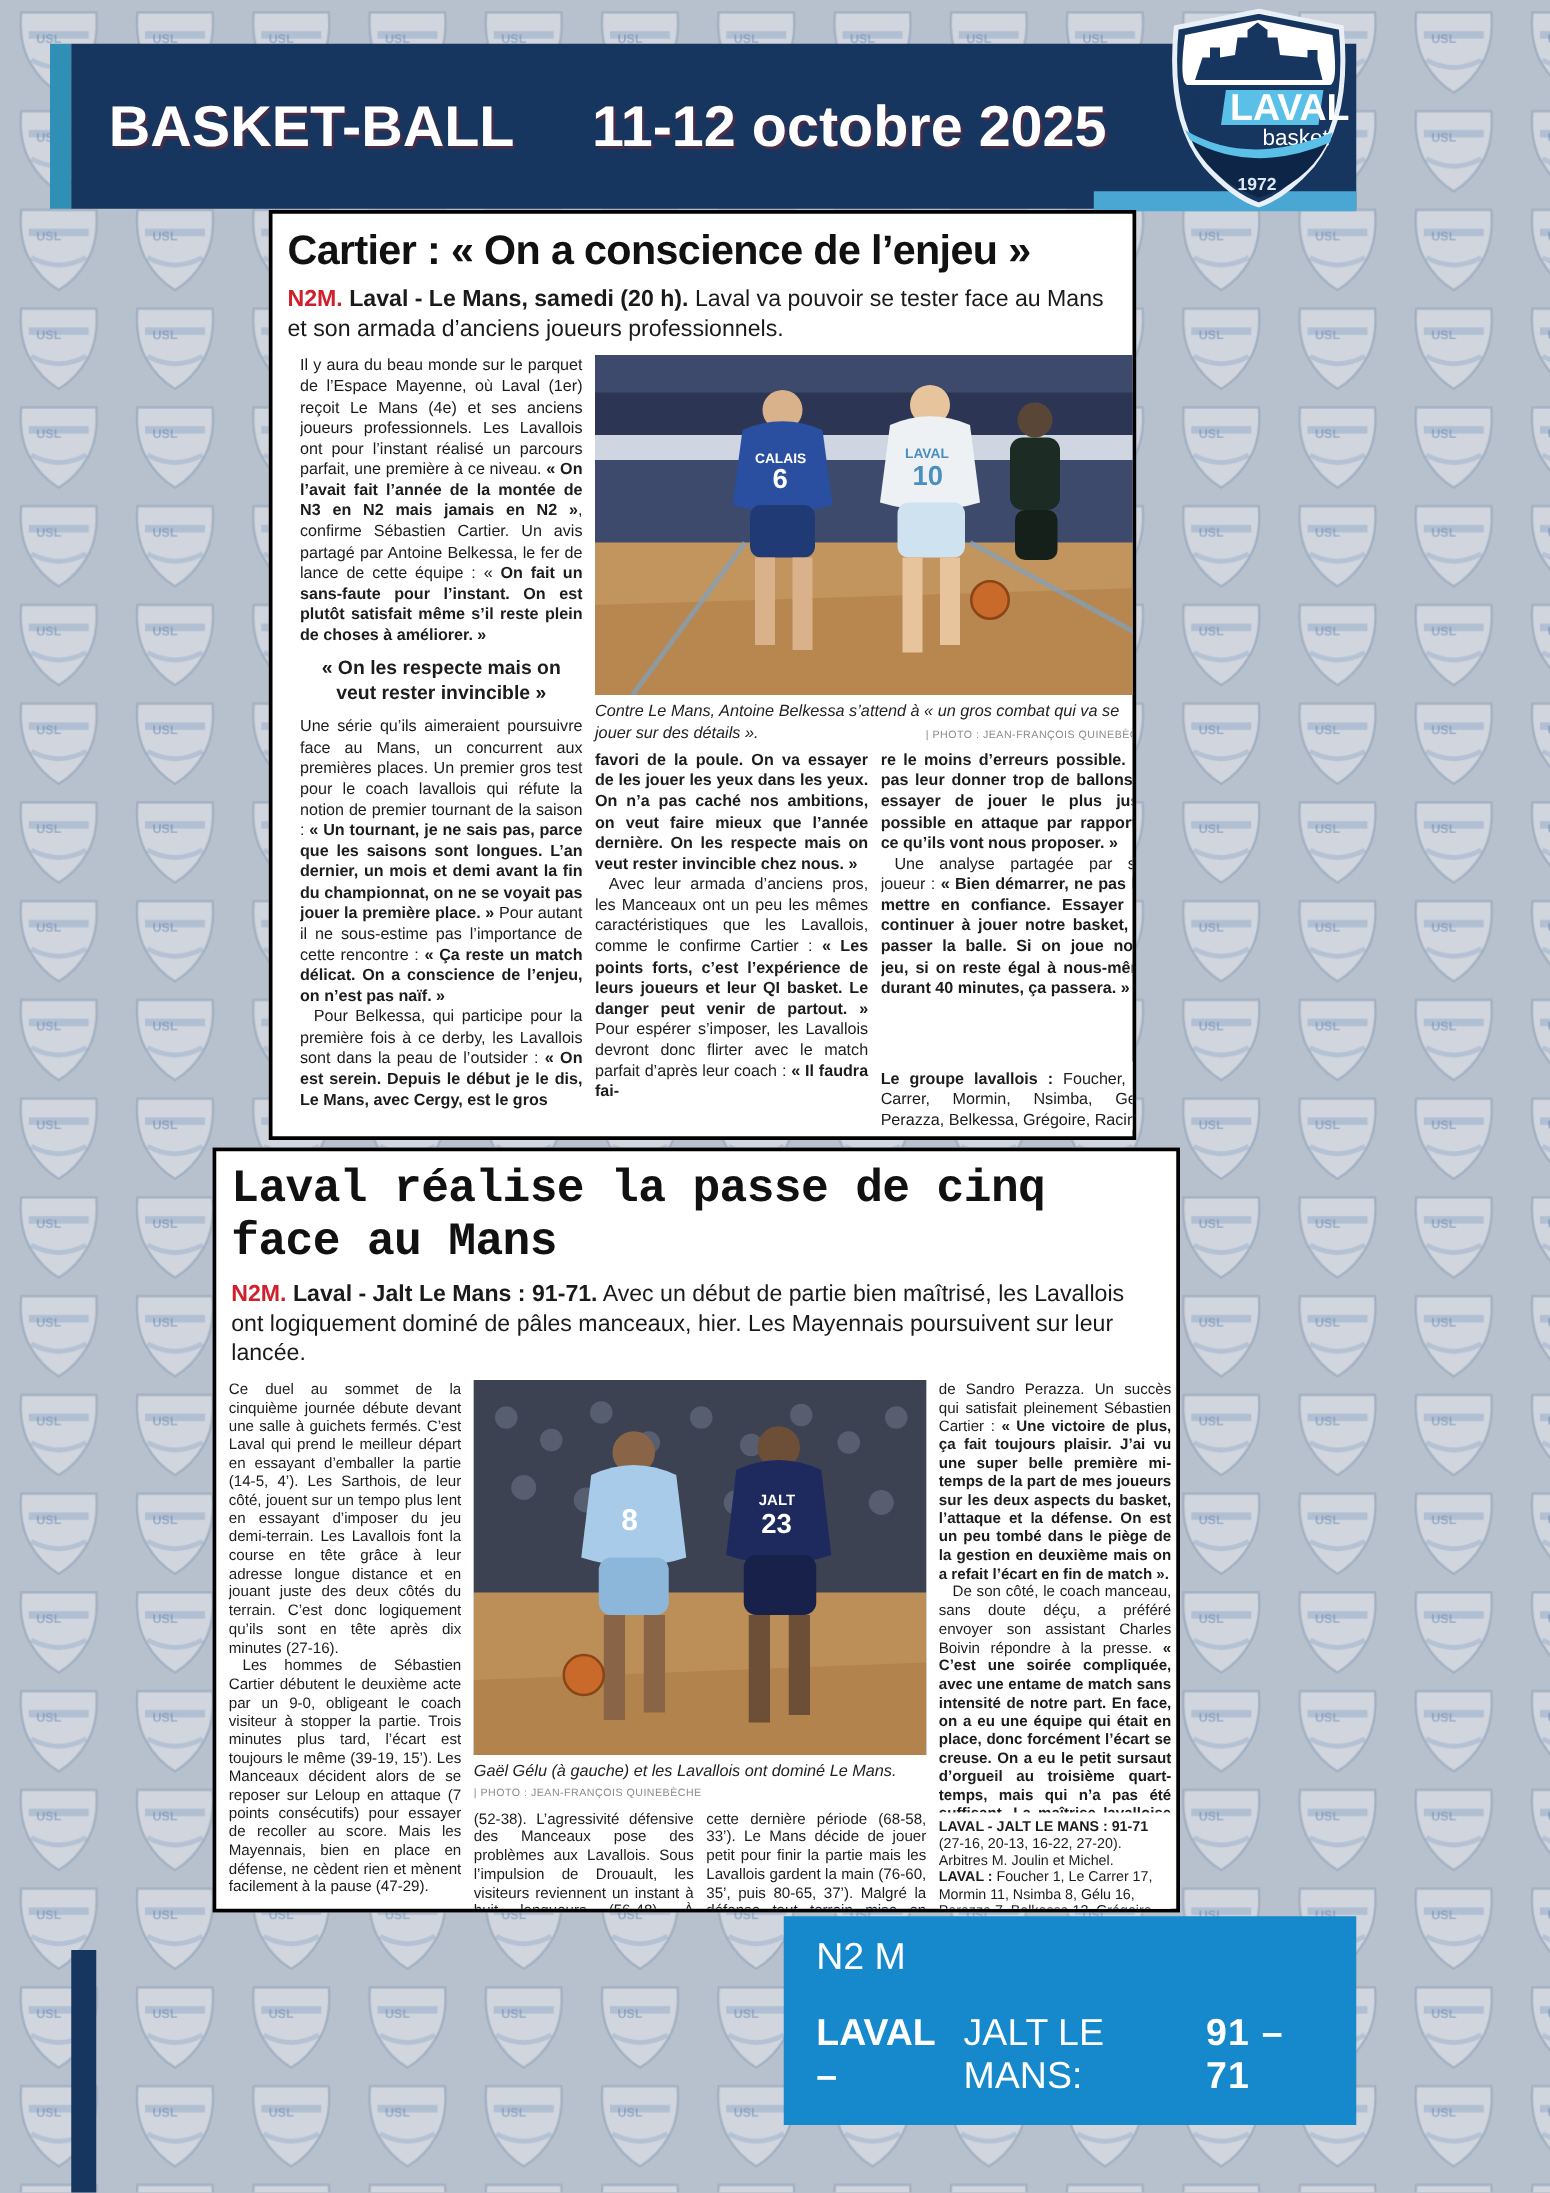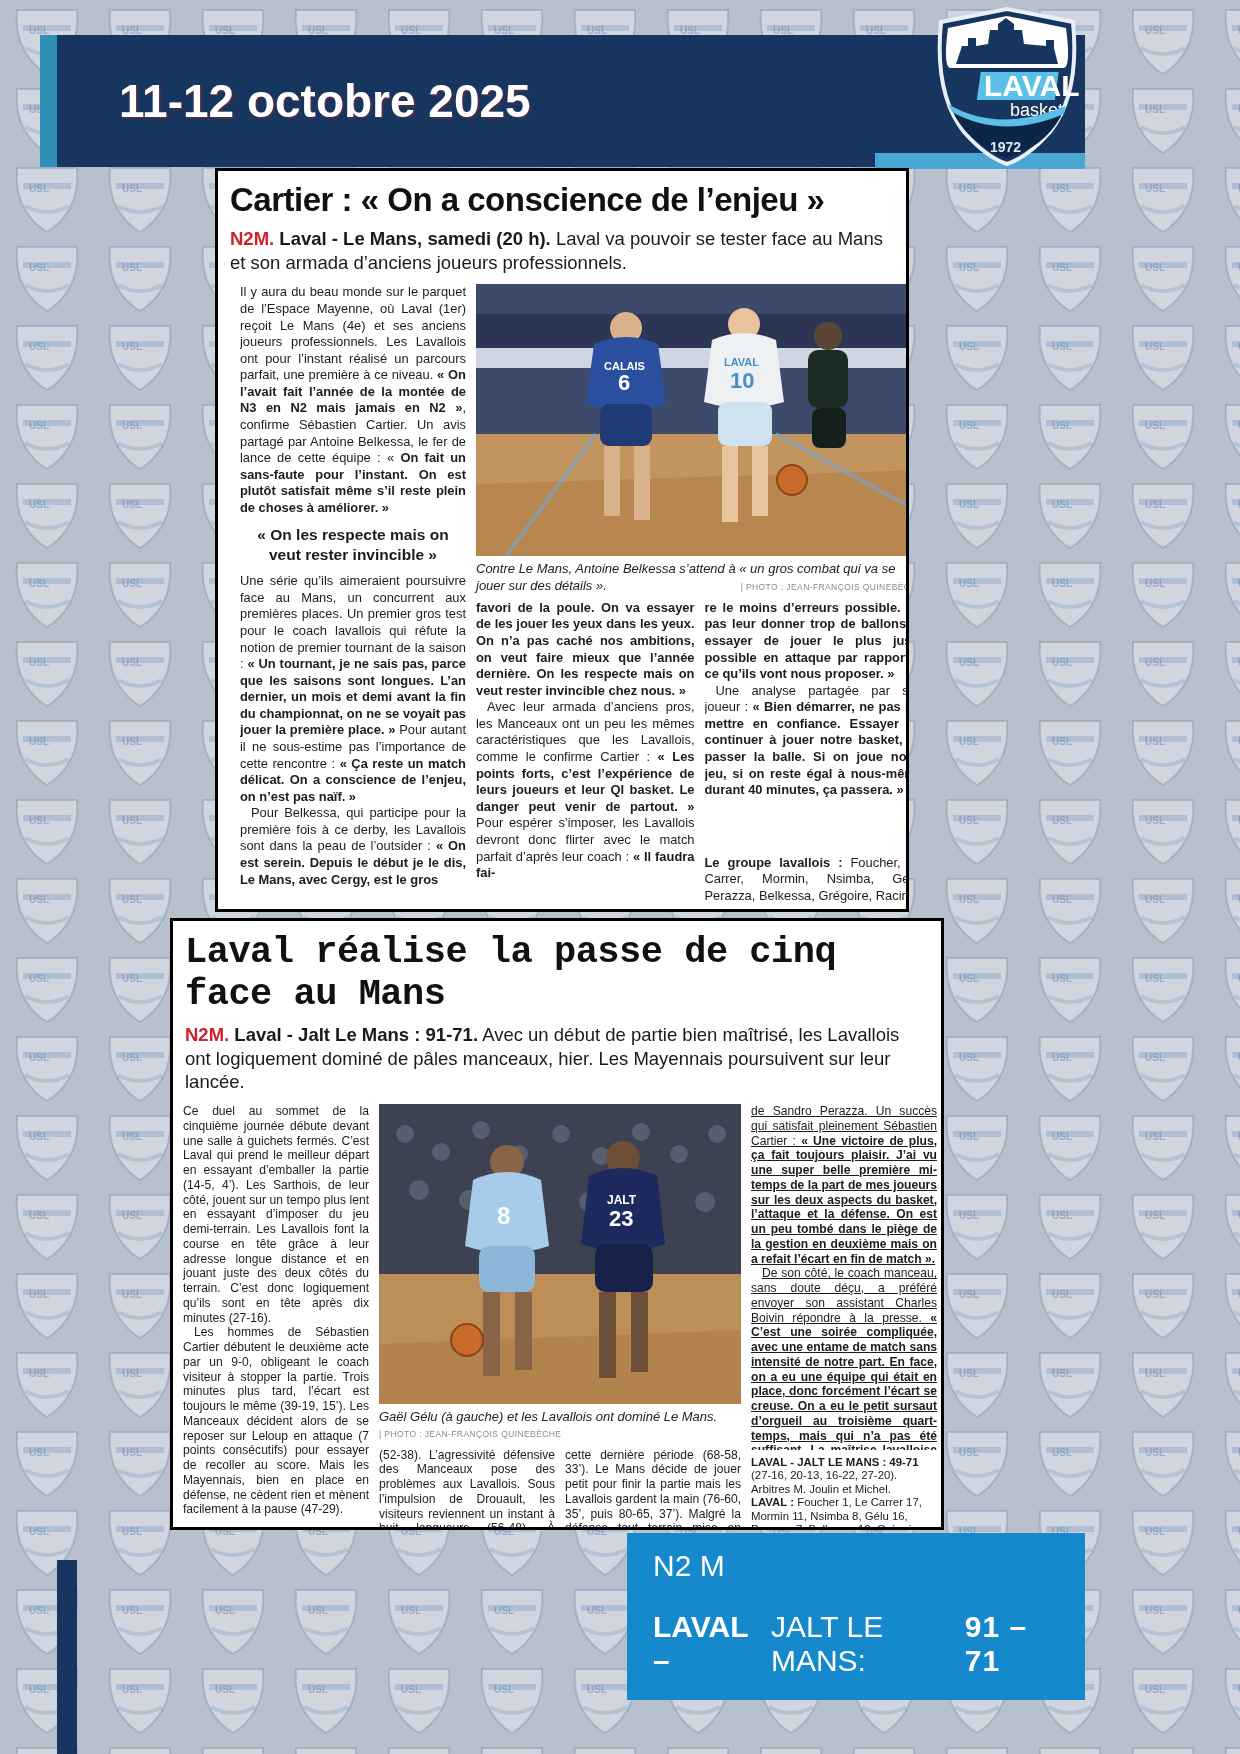--- a/index.html
+++ b/index.html
@@ -46,21 +46,21 @@
   #article1 .body-col { font-size:12.9px; line-height:1.285; }
   #article2 .body-col { font-size:12.1px; line-height:1.22; }
   .body-col p { margin:0; }
   .body-col p.ind { text-indent:11px; }
   .subhead { font-weight:700; text-align:center; font-size:15.5px; line-height:1.25; padding:9px 4px; text-indent:0 !important; }
 
   #article1 .col-1 { width:226px; flex:none;margin-left:12px; }
   #article1 .col-mid { width:447px; flex:none; display:flex; flex-direction:column; }
   #article2 .col-1 { width:186px; flex:none; }
   #article2 .col-mid { width:362px; flex:none; display:flex; flex-direction:column; }
-  #article2 .col-4 { width:186px; flex:none;text-decoration:underline; }
+  #article2 .col-4 { width:186px; flex:none; }
 
   .photo-frame { width:100%; overflow:hidden; flex:none; background:#45516c; }
   .caption { font-style:italic; font-size:13px; line-height:1.25; color:#222; margin:5px 0 6px 0; position:relative; }
   .credit { font-style:normal; font-size:8.5px; color:#8a8a8a; letter-spacing:.4px; white-space:nowrap; }
   .caption .credit.abs { position:absolute; right:0; bottom:1px; }
   .mid-cols { display:flex; gap:10px; flex:1; overflow:hidden; }
   .mid-cols .body-col { flex:1; }
 
   .groupe-bottom { position:absolute; left:0; right:0; bottom:0; background:#fff; padding-top:6px; }
   .boxscore { position:absolute; left:0; right:0; bottom:0; background:#fff; font-size:11.4px; line-height:1.18;
@@ -92,20 +92,21 @@
         <path d="M12,44 q22,12 44,0" stroke="rgba(120,150,190,0.3)" stroke-width="4" fill="none"></path>
       </g>
     </pattern>
   </defs>
   <rect x="0" y="0" width="1240" height="1754" fill="url(#logoTile)"></rect>
 </svg>
 
 <div class="banner-wrap">
   <div class="banner-left-strip"></div>
   <div class="banner">
+    <span class="banner-title">BASKET-BALL</span>
     <span class="banner-date">11-12 octobre 2025</span>
     <div class="banner-cyan-under"></div>
   </div>
 </div>
 
 <svg class="club-logo" viewBox="0 0 158 160">
   <path d="M79,3 L145,16 Q152,88 122,126 Q100,151 79,158 Q58,151 36,126 Q6,88 13,16 Z" fill="#16355f" stroke="#e9eff6" stroke-width="4"></path>
   <path d="M79,10 L138,22 Q143,60 136,62 L22,62 Q15,60 20,22 Z" fill="#ffffff"></path>
   <path d="M28,58 L34,40 40,40 40,32 48,32 48,40 60,38 62,24 70,24 70,18 78,12 86,18 86,24 94,24 96,38 118,40 118,34 126,34 126,42 130,58 Z" fill="#16355f"></path>
   <text x="24" y="92" font-family="Liberation Sans, sans-serif" font-size="34" font-weight="800" fill="#16355f">US</text>
@@ -262,21 +263,21 @@
         <div class="body-col">
           <p><span>cette dernière période (68-58, 33’). Le Mans décide de jouer petit pour finir la partie mais les Lavallois gardent la main (76-60, 35’, puis 80-65, 37’). Malgré la défense tout terrain mise en place par les visiteurs, Laval se dirige tranquillement vers un cinquième succès en s’imposant 91-71, sur un dernier panier à trois points</span></p>
         </div>
       </div>
     </div>
 
     <div class="body-col col-4">
       <p><span>de Sandro Perazza. Un succès qui satisfait pleinement Sébastien Cartier : </span><span class="seg-b">« Une victoire de plus, ça fait toujours plaisir. J’ai vu une super belle première mi-temps de la part de mes joueurs sur les deux aspects du basket, l’attaque et la défense. On est un peu tombé dans le piège de la gestion en deuxième mais on a refait l’écart en fin de match ».</span></p>
       <p class="ind"><span>De son côté, le coach manceau, sans doute déçu, a préféré envoyer son assistant Charles Boivin répondre à la presse. </span><span class="seg-b">« C’est une soirée compliquée, avec une entame de match sans intensité de notre part. En face, on a eu une équipe qui était en place, donc forcément l’écart se creuse. On a eu le petit sursaut d’orgueil au troisième quart-temps, mais qui n’a pas été suffisant. La maîtrise lavalloise était bonne. »</span></p>
       <div class="boxscore">
-        <div class="bs-title">LAVAL - JALT LE MANS : 49-71</div>
+        <div class="bs-title">LAVAL - JALT LE MANS : 91-71</div>
         <div>(27-16, 20-13, 16-22, 27-20).</div>
         <div>Arbitres M. Joulin et Michel.</div>
         <div><span class="bs-lbl">LAVAL :</span><span> Foucher 1, Le Carrer 17, Mormin 11, Nsimba 8, Gélu 16, Perazza 7, Belkessa 12, Grégoire 10, Racine 9.</span></div>
         <div><span class="bs-lbl">LE MANS :</span><span> Niktash 7, Drouault 13, Leloup 22, Waldron, Anastasia 2, Dansoko, Pierard 7, Podolsky 8, Foucault 8, Mendy 4.</span></div>
       </div>
     </div>
   </div>
 </div>
 
 <div class="footer-box">

